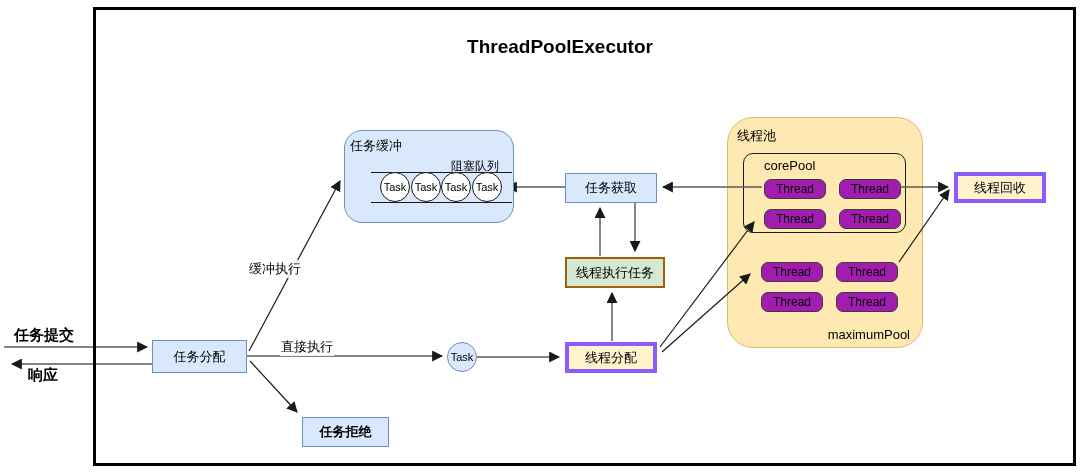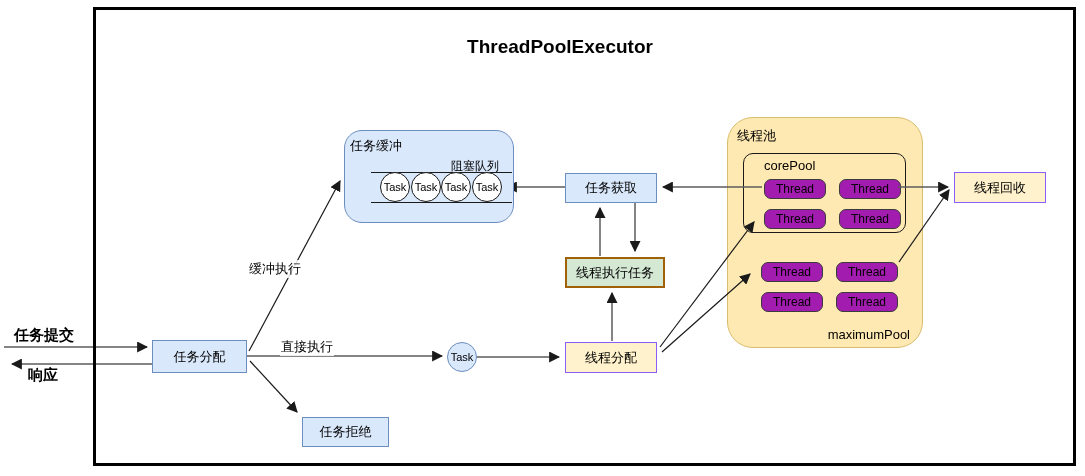--- a/index.html
+++ b/index.html
@@ -16,21 +16,21 @@
     left:410px;top:36px;width:300px;text-align:center;
     font-size:19px;font-weight:bold;z-index:3;
   }
   .ext-label{font-size:15px;font-weight:bold;z-index:3;}
   .node{
     box-sizing:border-box;display:flex;align-items:center;justify-content:center;
     font-size:13px;z-index:3;text-align:center;
   }
   .blue {background:#dae8fc;border:1px solid #6c8ebf;}
   .green{background:#d5e8d4;border:2px solid #a16207;}
-  .yellow{background:#fff2cc;border:1px solid #8b5cf6;}
+  .yellow{background:#fff2cc;border:4px solid #8b5cf6;}
   #task-buffer{
     left:344px;top:130px;width:170px;height:93px;border-radius:18px;z-index:3;
     background:#dae8fc;border:1px solid #6c8ebf;box-sizing:border-box;
   }
   #task-buffer .title-label{left:5px;top:6px;font-size:13px;}
   #queue-label{right:14px;top:27px;font-size:12px;}
   .queue-line{height:0;border-top:1.5px solid #1a1a1a;left:26px;width:141px;z-index:1;}
   .queue-task{
     width:30px;height:30px;border-radius:50%;background:#fff;border:1.5px solid #1a1a1a;
     box-sizing:border-box;display:flex;align-items:center;justify-content:center;
@@ -86,21 +86,21 @@
   </svg>
 
   <div id="frame" class="abs"></div>
   <div id="title" class="abs">ThreadPoolExecutor</div>
 
   <div class="abs ext-label" style="left:14px;top:326px;text-align:right;">任务提交</div>
   <div class="abs ext-label" style="left:28px;top:366px;">响应</div>
 
   <div class="abs node blue" style="left:152px;top:340px;width:95px;height:33px;">任务分配</div>
 
-  <div class="abs node blue" style="left:302px;top:417px;width:87px;height:30px;">任务拒绝</div>
+  <div class="abs node blue" style="left:302px;top:417px;width:87px;height:30px;font-weight:bold;">任务拒绝</div>
 
   <div id="task-buffer" class="abs">
     <div class="abs title-label">任务缓冲</div>
     <div id="queue-label" class="abs">阻塞队列</div>
     <div class="abs queue-line" style="top:41px;"></div>
     <div class="abs queue-line" style="top:71px;"></div>
     <div class="abs queue-task" style="left:35px;">Task</div>
     <div class="abs queue-task" style="left:66px;">Task</div>
     <div class="abs queue-task" style="left:96px;">Task</div>
     <div class="abs queue-task" style="left:127px;">Task</div>

